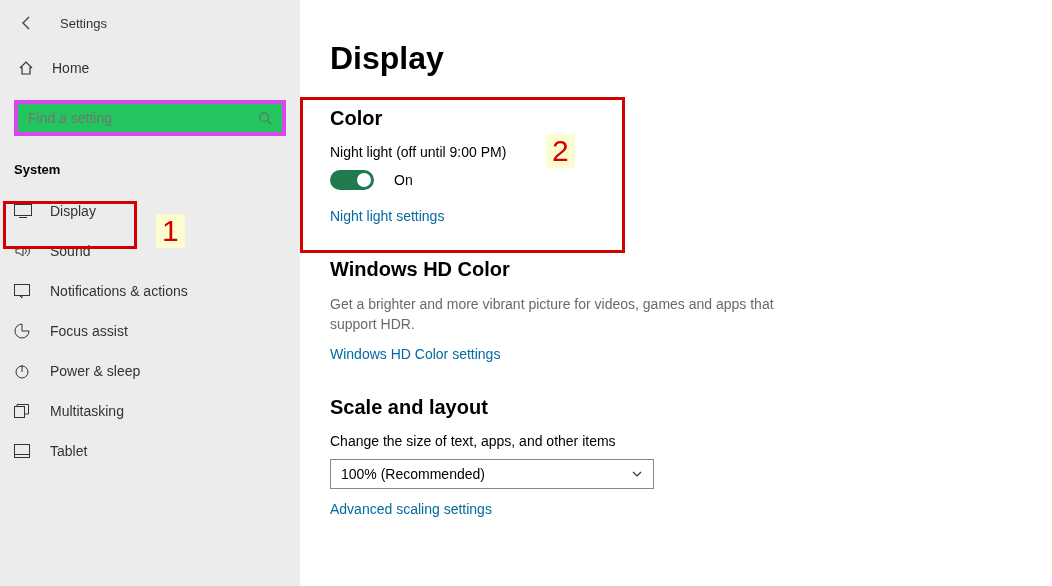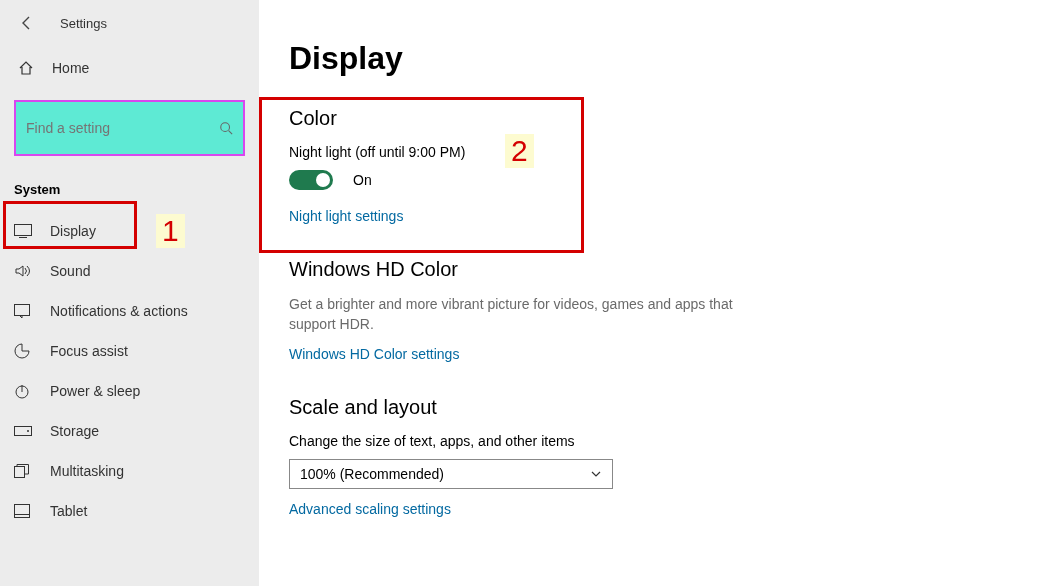--- a/index.html
+++ b/index.html
@@ -6,21 +6,21 @@
   body {
     font-family: "Segoe UI", -apple-system, sans-serif;
     background: #fff;
     color: #000;
     width: 1052px;
     height: 586px;
     overflow: hidden;
     display: flex;
   }
   .sidebar {
-    width: 259px;
+    width: 300px;
     background: #ececec;
     padding: 10px 0 0 0;
     position: relative;
   }
   .top-row {
     display: flex;
     align-items: center;
     padding: 4px 14px 18px 18px;
   }
   .back-arrow {
@@ -32,24 +32,24 @@
   .top-title { font-size: 13px; color: #333; }
   .home-row {
     display: flex; align-items: center;
     padding: 10px 30px 10px 18px;
     margin-bottom: 14px;
   }
   .home-row .icon { width: 18px; margin-right: 16px; color:#333;}
   .home-row .label { font-size: 14px; color: #333; }
   .search-box {
     margin: 0 14px 20px 14px;
-    border: 2px solid #d946ef;
-    background: #5eead4;
+    border: 4px solid #d946ef;
+    background: #22c55e;
     display: flex; align-items: center;
-    padding: 18px 10px;
+    padding: 6px 10px;
     position: relative;
   }
   .search-box input {
     border: none; background: transparent; outline: none;
     flex: 1; font-size: 14px; color: #555;
   }
   .search-box .srch-icon { color: #666; }
   .group-label {
     font-size: 13px; font-weight: 600;
     padding: 6px 14px 14px 14px;
@@ -65,21 +65,21 @@
     margin-right: 14px; color:#333;
   }
   .main {
     flex: 1; padding: 40px 40px 0 30px;
     overflow: hidden;
   }
   .page-title {
     font-size: 32px; font-weight: 600; margin-bottom: 30px;
   }
   .section-title {
-    font-size: 20px; font-weight: 400; margin-bottom: 14px;
+    font-size: 20px; font-weight: 700; margin-bottom: 14px;
   }
   .setting-label { font-size: 14px; margin-bottom: 10px; }
   .toggle-row { display:flex; align-items:center; gap:20px; margin-bottom:18px;}
   .toggle {
     width: 44px; height: 20px; border-radius: 10px;
     background: #1f7a4e; position: relative;
   }
   .toggle::after {
     content:""; position:absolute; right:3px; top:3px;
     width:14px; height:14px; border-radius:50%; background:#fff;
@@ -181,29 +181,20 @@
   <div class="nav-item">
     <span class="icon">
       <svg width="16" height="16" viewBox="0 0 16 16">
           <circle cx="8" cy="9" r="6" stroke="#333" fill="none"></circle>
           <path d="M8 2 V9" stroke="#333"></path>
         </svg>
     </span>
     <span>Power &amp; sleep</span>
   </div>
 
-  <div class="nav-item">
-    <span class="icon">
-      <svg width="18" height="10" viewBox="0 0 18 10">
-          <rect x="0.5" y="0.5" width="17" height="9" stroke="#333" fill="none"></rect>
-          <circle cx="14" cy="5" r="1" fill="#333"></circle>
-        </svg>
-    </span>
-    <span>Storage</span>
-  </div>
 
   <div class="nav-item">
     <span class="icon">
       <svg width="18" height="14" viewBox="0 0 18 14">
           <rect x="0.5" y="2.5" width="10" height="11" stroke="#333" fill="none"></rect>
           <path d="M3 2.5 V0.5 H14.5 V10 H10.5" stroke="#333" fill="none"></path>
         </svg>
     </span>
     <span>Multitasking</span>
   </div>

